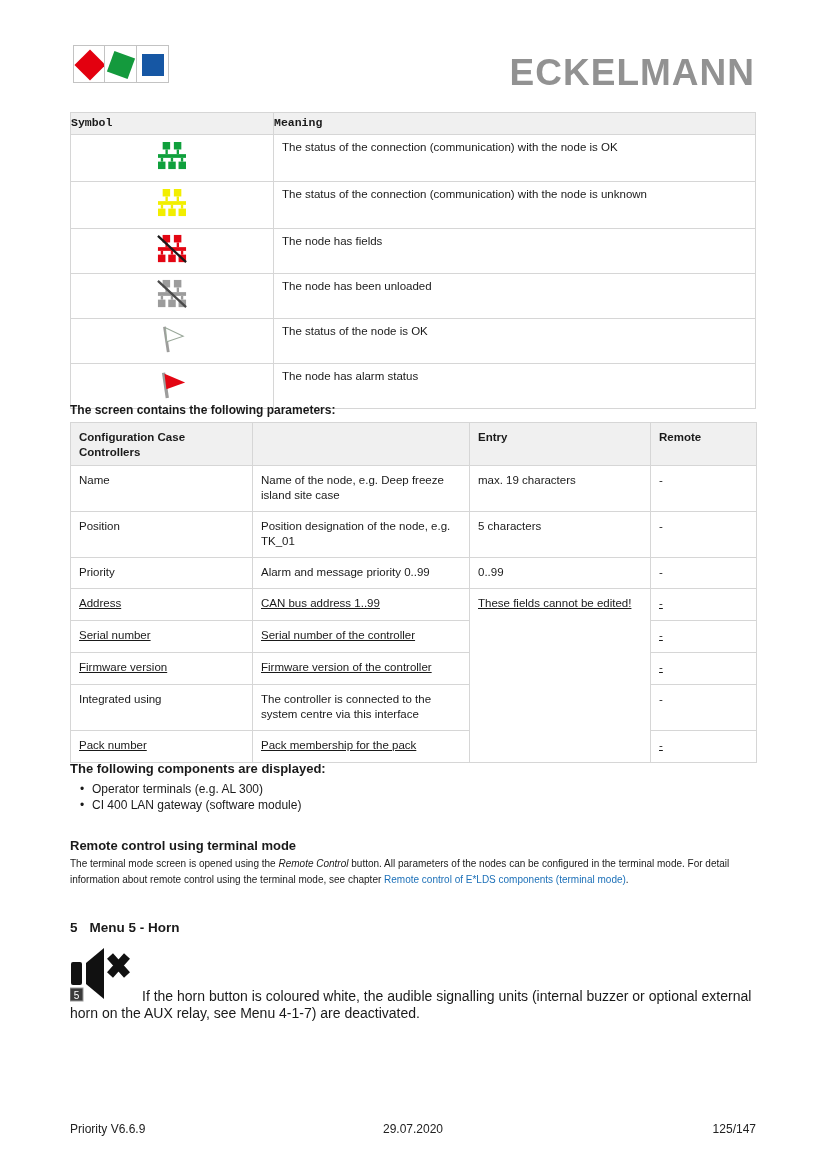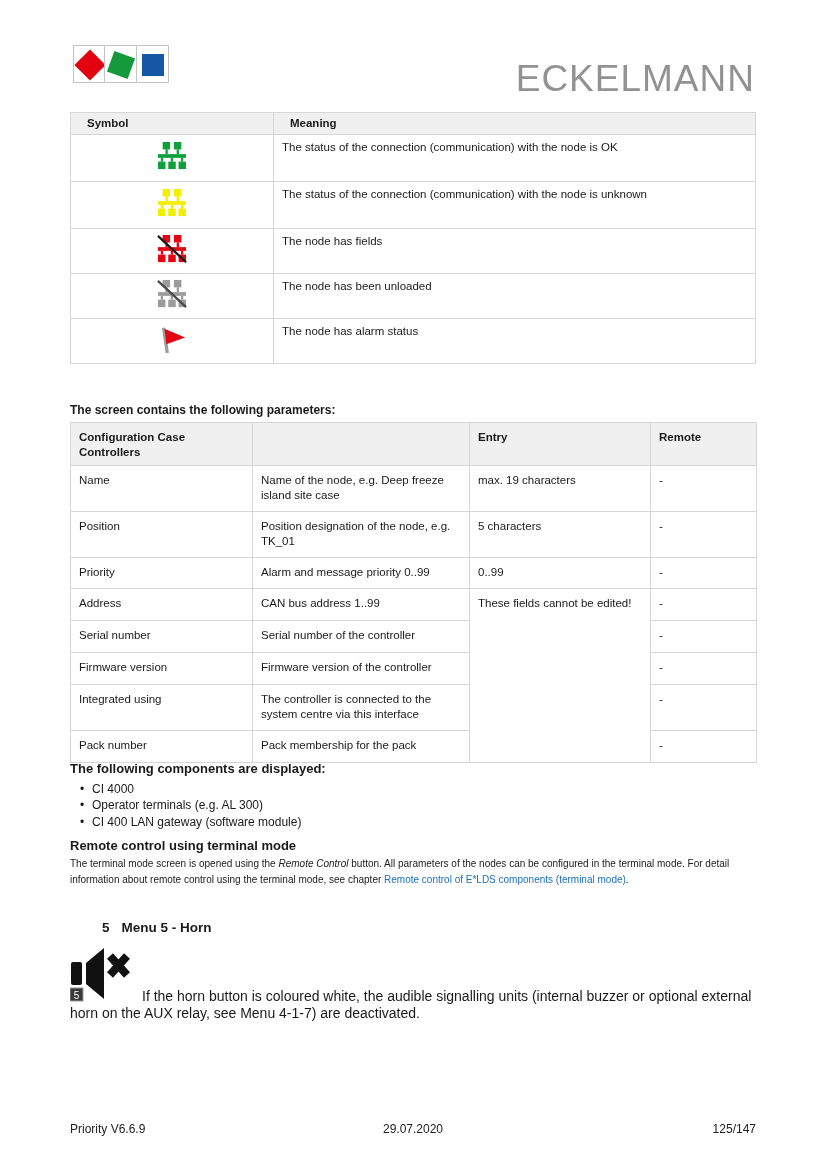--- a/index.html
+++ b/index.html
@@ -7,59 +7,59 @@
   .page { position:relative; width:827px; height:1169px; background:#ffffff; overflow:hidden; }
 
   
   .logo { position:absolute; left:73px; top:45px; display:flex; }
   .logo-cell { width:32px; height:38px; border:1px solid #c3c3c3; border-left-width:0; position:relative; overflow:hidden; background:#fff; }
   .logo-cell:first-child { border-left-width:1px; }
   .logo-shape { position:absolute; width:22px; height:22px; left:5px; top:8px; }
   .shape-red   { background:#e3000f; transform:rotate(45deg); }
   .shape-green { background:#149a3d; transform:rotate(20deg); }
   .shape-blue  { background:#1657a4; }
-  .brand { position:absolute; right:72px; top:58px; font-size:37px; font-weight:400; color:#929292; letter-spacing:1px; transform:scaleY(1.02); }
+  .brand { position:absolute; right:72px; top:52px; font-size:37px; font-weight:700; color:#929292; letter-spacing:1px; transform:scaleY(1.02); }
 
   
   table { border-collapse:collapse; table-layout:fixed; }
   td, th { border:1px solid #d6d6d6; vertical-align:top; text-align:left; font-size:11.5px; line-height:1.3; padding:5px 8px; }
   th { background:#f0f0f0; font-weight:bold; }
 
   .symbol-table { position:absolute; left:70px; top:112px; width:686px; }
   .symbol-table col.c1 { width:203px; }
-  .symbol-table th { padding:3px 16px; }
+  .symbol-table th { padding:3px 0;font-family:Liberation Mono, monospace; }
   .symbol-table td.icon-cell { text-align:center; vertical-align:middle; }
   .symbol-table td { height:44px; }
   .symbol-table tr.tall td { height:47px; }
   .symbol-table tr.short td { height:38px; }
 
   .params-heading { position:absolute; left:70px; top:403px; font-size:12px; font-weight:bold; }
   .params-table { position:absolute; left:70px; top:422px; width:686px; }
   .params-table col.c1 { width:182px; }
   .params-table col.c2 { width:217px; }
   .params-table col.c3 { width:181px; }
   .params-table col.c4 { width:106px; }
   .params-table th { height:30px; padding-top:7px; }
   .params-table td { padding-top:7px; }
   .h46 td { height:46px; }
   .h31 td { height:31px; }
-  .h32 td { height:32px; }
+  .h32 td { height:32px;text-decoration:underline; }
 
   
   .components { position:absolute; left:70px; top:760px; width:686px; }
   .block-heading { font-size:13px; font-weight:bold; line-height:1.35; }
   .bullet-list { list-style:none; margin-top:3px; }
   .bullet-list li { font-size:12px; line-height:16.8px; padding-left:22px; position:relative; }
   .bullet-list li::before { content:"\2022"; position:absolute; left:10px; }
 
   .remote { position:absolute; left:70px; top:837px; width:690px; }
   .remote p { font-size:10px; line-height:16.5px; margin-top:1px; }
   .link { color:#1c70b8; text-decoration:none; cursor:pointer; }
 
-  .horn-heading { position:absolute; left:70px; top:920px; font-size:13.5px; font-weight:bold;margin-left:32px; }
+  .horn-heading { position:absolute; left:70px; top:920px; font-size:13.5px; font-weight:bold; }
   .horn-heading .num { margin-right:12px; }
   .horn-icon { position:absolute; left:70px; top:946px; width:66px; height:58px; }
   .horn-text { position:absolute; left:70px; top:988px; width:692px; font-size:14px; line-height:17px; text-indent:72px; }
 
   
   .footer { position:absolute; left:70px; top:1122px; width:686px; font-size:12px; color:#222; }
   .footer .f-left { position:absolute; left:0; }
   .footer .f-center { position:absolute; left:0; width:100%; text-align:center; }
   .footer .f-right { position:absolute; right:0; }
 </style>
@@ -178,20 +178,31 @@
                 <line x1="3" y1="2" x2="33" y2="30" stroke="#4a4a4a" stroke-width="2.4"></line>
               </svg>
         </span>
       </td>
       <td>The node has been unloaded</td>
     </tr>
     <tr class="short">
       <td class="icon-cell">
         <span>
           <svg width="32" height="30" viewBox="0 0 34 32">
+            <line x1="9" y1="3" x2="13" y2="30" stroke="#9d9d9c" stroke-width="3"></line>
+            <polygon points="10,4 29,13 11.5,19" fill="#ffffff" stroke="#9aa89a" stroke-width="1.1"></polygon>
+          </svg>
+        </span>
+      </td>
+      <td>The status of the node is OK</td>
+    </tr>
+    <tr class="short">
+      <td class="icon-cell">
+        <span>
+          <svg width="32" height="30" viewBox="0 0 34 32">
             <line x1="8" y1="4" x2="12" y2="31" stroke="#9d9d9c" stroke-width="3.5"></line>
             <polygon points="9,5 31,14.5 11,21.5" fill="#e30613"></polygon>
           </svg>
         </span>
       </td>
       <td>The node has alarm status</td>
     </tr>
   </tbody>
     </table>
 
@@ -254,21 +265,20 @@
       <td>Pack number</td>
       <td>Pack membership for the pack</td>
       <td>-</td>
     </tr>
   </tbody>
     </table>
 
   <div class="components">
     <div class="block-heading">The following components are displayed:</div>
     <ul class="bullet-list">
-      <li>CI 4000</li>
       <li>Operator terminals (e.g. AL 300)</li>
       <li>CI 400 LAN gateway (software module)</li>
     </ul>
   </div>
 
   <div class="remote">
     <div class="block-heading">Remote control using terminal mode</div>
     <p><span>The terminal mode screen is opened using the </span><i>Remote Control</i><span> button. All parameters of the nodes can be configured in the terminal mode. For detail information about remote control using the terminal mode, see chapter </span><a class="link">Remote control of E*LDS components (terminal mode)</a><span>.</span></p>
   </div>
 

